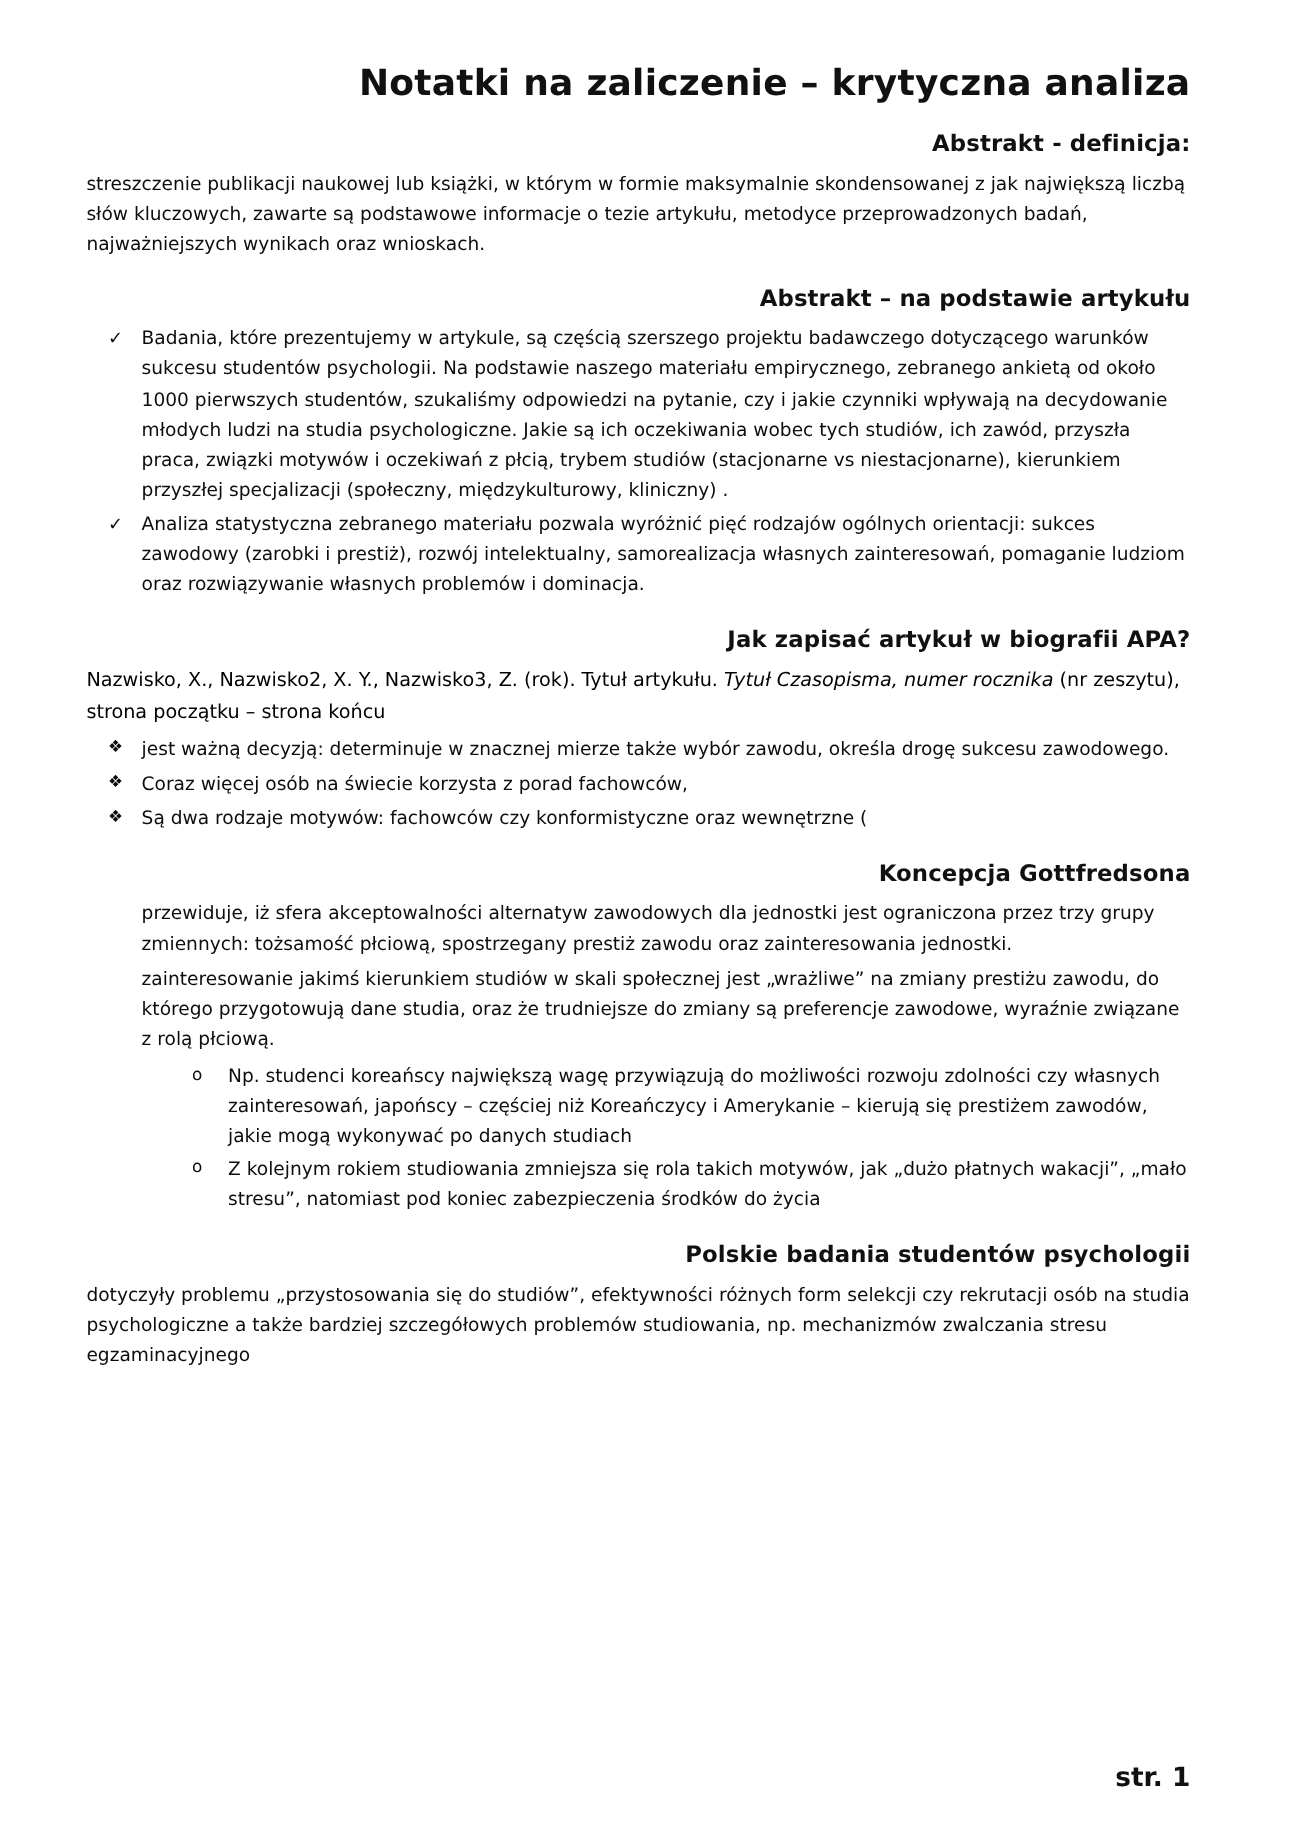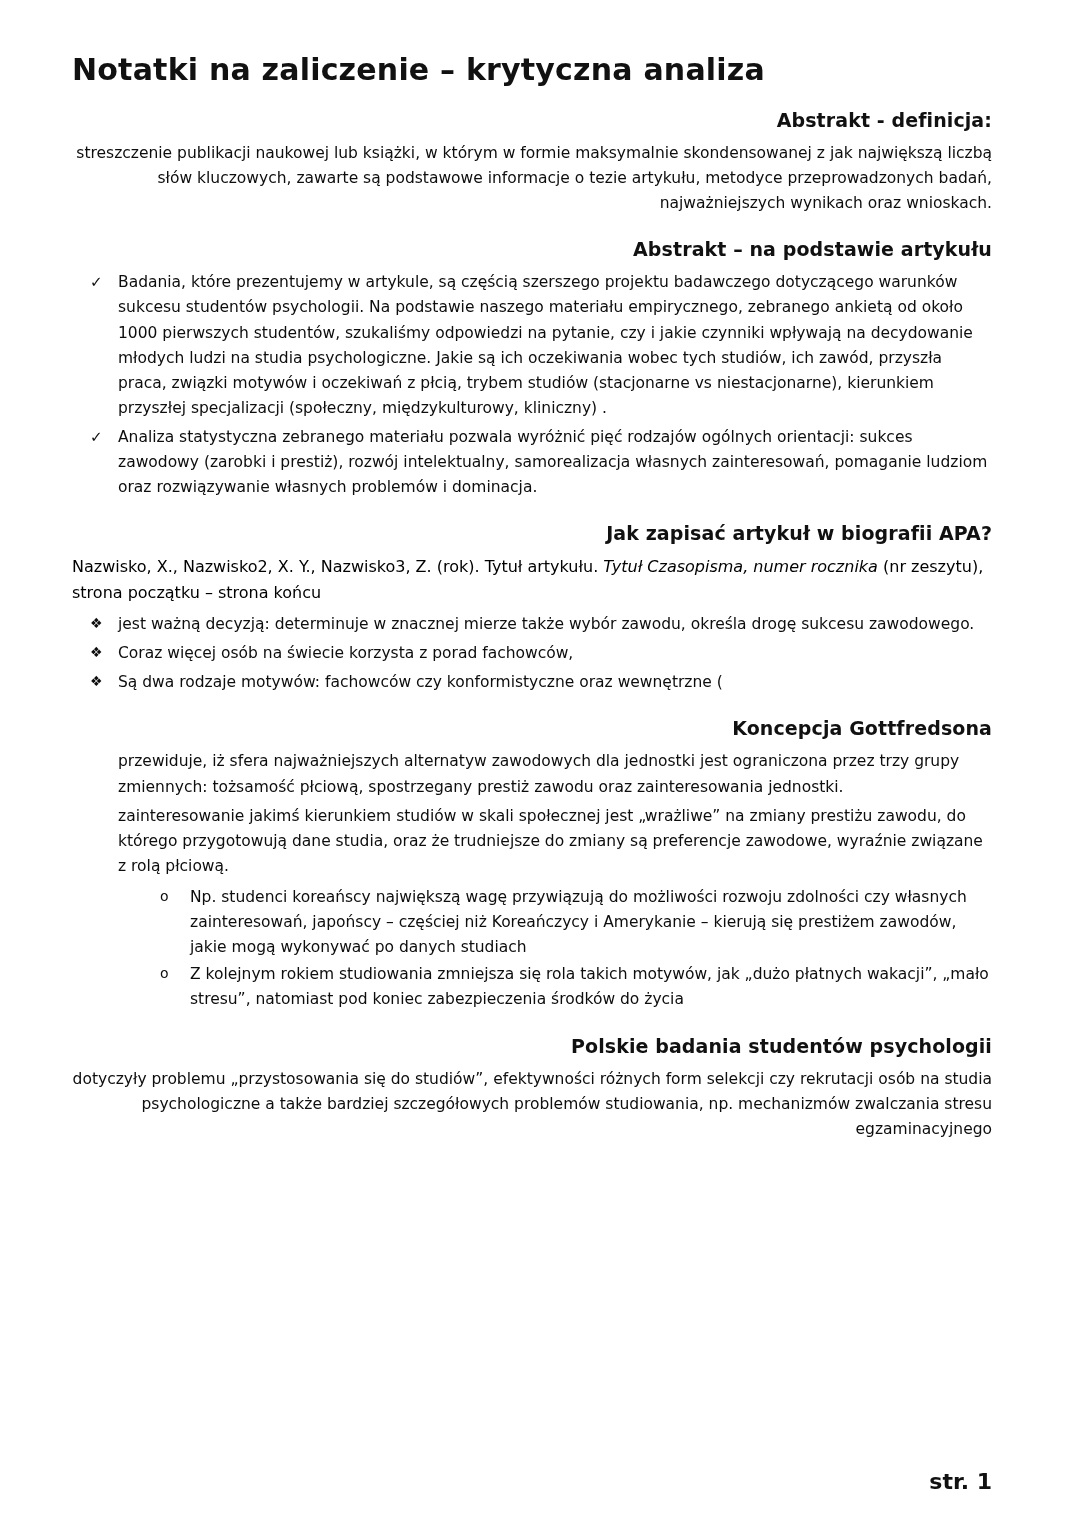--- a/index.html
+++ b/index.html
@@ -19,38 +19,38 @@
     box-sizing: border-box;
     width: 1080px;
     height: 1528px;
     padding: 44px 88px 30px 72px;
     position: relative;
   }
   h1.doc-title {
     font-family: "DejaVu Sans", sans-serif;
     font-size: 30px;
     font-weight: bold;
-    text-align: left;
+    text-align: right;
     margin: 8px 0 18px 0;
     letter-spacing: 0.2px;
     color: #111;
   }
   h2.section-heading {
     font-size: 19px;
     font-weight: bold;
     margin: 22px 0 10px 0;
     color: #111;
     letter-spacing: 0.1px;
     text-align: right;
   }
   p.body-text {
     font-size: 15.5px;
     line-height: 1.62;
     margin: 0 0 6px 0;
-    text-align: right;
+    text-align: left;
     color: #0d0d0d;
   }
   ul.bullet-list {
     list-style: none;
     margin: 4px 0 6px 0;
     padding: 0;
   }
   ul.bullet-list > li {
     position: relative;
     padding-left: 46px;
@@ -147,21 +147,21 @@
     <li>
       <span class="marker">❖</span>
       <span>Są dwa rodzaje motywów: fachowców czy konformistyczne oraz wewnętrzne (</span>
     </li>
   </ul>
 
   <h2 class="section-heading">Koncepcja Gottfredsona</h2>
   <ul class="bullet-list square">
     <li>
       <span class="marker"></span>
-      <span>przewiduje, iż sfera najważniejszych alternatyw zawodowych dla jednostki jest ograniczona przez trzy grupy zmiennych: tożsamość płciową, spostrzegany prestiż zawodu oraz zainteresowania jednostki.</span>
+      <span>przewiduje, iż sfera akceptowalności alternatyw zawodowych dla jednostki jest ograniczona przez trzy grupy zmiennych: tożsamość płciową, spostrzegany prestiż zawodu oraz zainteresowania jednostki.</span>
     </li>
     <li>
       <span class="marker"></span>
       <span>zainteresowanie jakimś kierunkiem studiów w skali społecznej jest „wrażliwe” na zmiany prestiżu zawodu, do którego przygotowują dane studia, oraz że trudniejsze do zmiany są preferencje zawodowe, wyraźnie związane z rolą płciową.</span>
     </li>
   </ul>
   <ul class="sub-list">
     <li>
       <span class="marker">o</span>
       <span>Np. studenci koreańscy największą wagę przywiązują do możliwości rozwoju zdolności czy własnych zainteresowań, japońscy – częściej niż Koreańczycy i Amerykanie – kierują się prestiżem zawodów, jakie mogą wykonywać po danych studiach</span>

